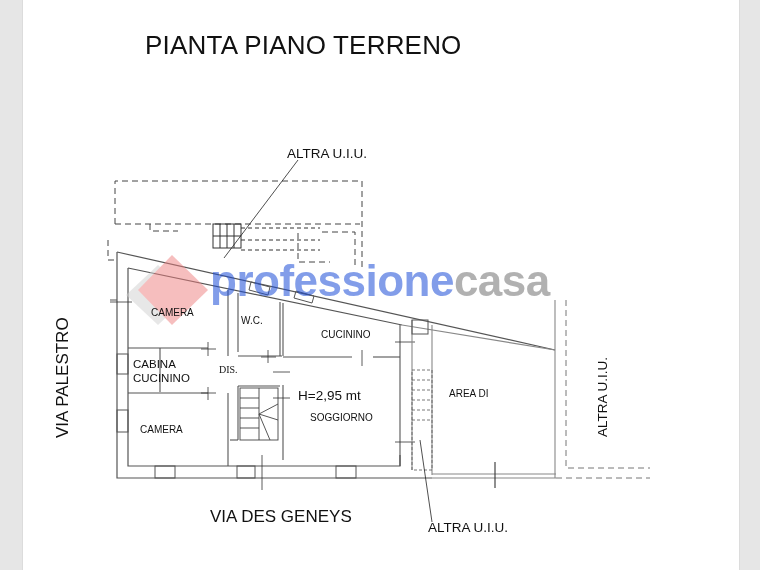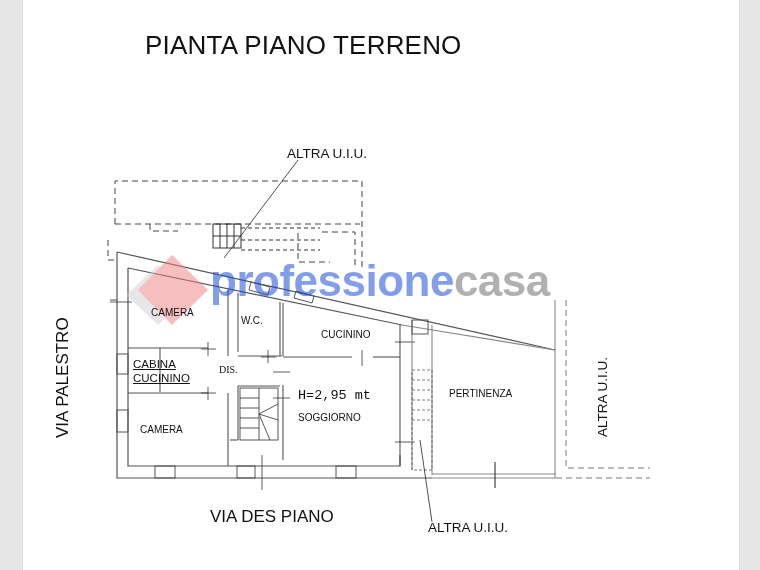--- a/index.html
+++ b/index.html
@@ -160,28 +160,28 @@
   <span class="a">professione</span><span class="b">casa</span>
 </div>
 
 <div class="lbl title">PIANTA PIANO TERRENO</div>
 
 <div class="lbl note" style="left:287px;top:147px;">ALTRA U.I.U.</div>
 
 <div class="lbl room" style="left:151px;top:308px;">CAMERA</div>
 <div class="lbl room" style="left:241px;top:316px;">W.C.</div>
 <div class="lbl room" style="left:298px;top:330px;margin-left:23px;">CUCININO</div>
-<div class="lbl small" style="left:133px;top:357px;text-decoration:underline;">
+<div class="lbl small" style="left:133px;top:357px;">
   <div>CABINA</div>
   <div>CUCININO</div>
 </div>
 <div class="lbl room" style="left:219px;top:365px;font-family:Liberation Serif, serif;">DIS.</div>
-<div class="lbl note" style="left:298px;top:389px;font-family:Liberation Mono, monospace;">H=2,95 mt</div>
-<div class="lbl room" style="left:298px;top:413px;">SOGGIORNO</div>
+<div class="lbl note" style="left:298px;top:389px;">H=2,95 mt</div>
+<div class="lbl room" style="left:310px;top:413px;">SOGGIORNO</div>
 <div class="lbl room" style="left:140px;top:425px;">CAMERA</div>
 <div class="lbl room" style="left:449px;top:387px;line-height:1.3;">
-  <div>PERTINENZA</div>
+  <div>AREA DI</div>
 </div>
 
 <div class="lbl note vert" style="left:596px;top:437px;">ALTRA U.I.U.</div>
 <div class="lbl street vert" style="left:54px;top:438px;">VIA PALESTRO</div>
-<div class="lbl street" style="left:210px;top:508px;">VIA DES PIANO</div>
+<div class="lbl street" style="left:210px;top:508px;">VIA DES GENEYS</div>
 <div class="lbl note" style="left:428px;top:521px;">ALTRA U.I.U.</div>
 
 </body></html>

